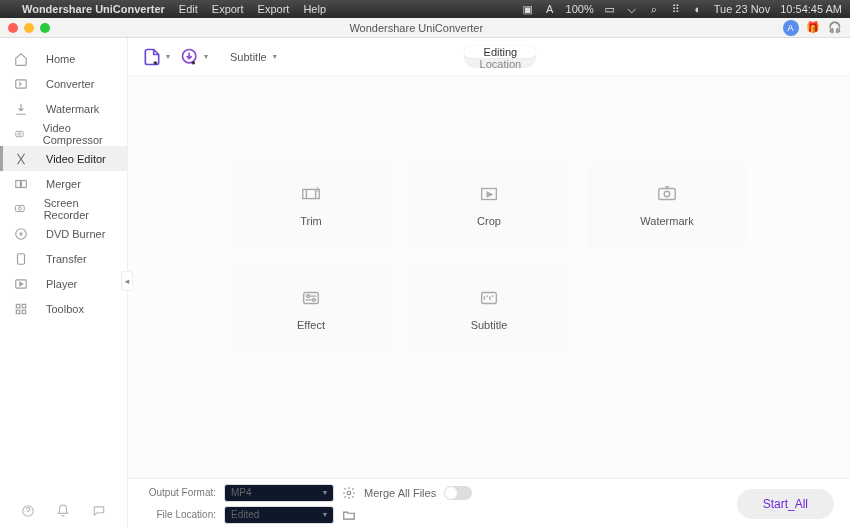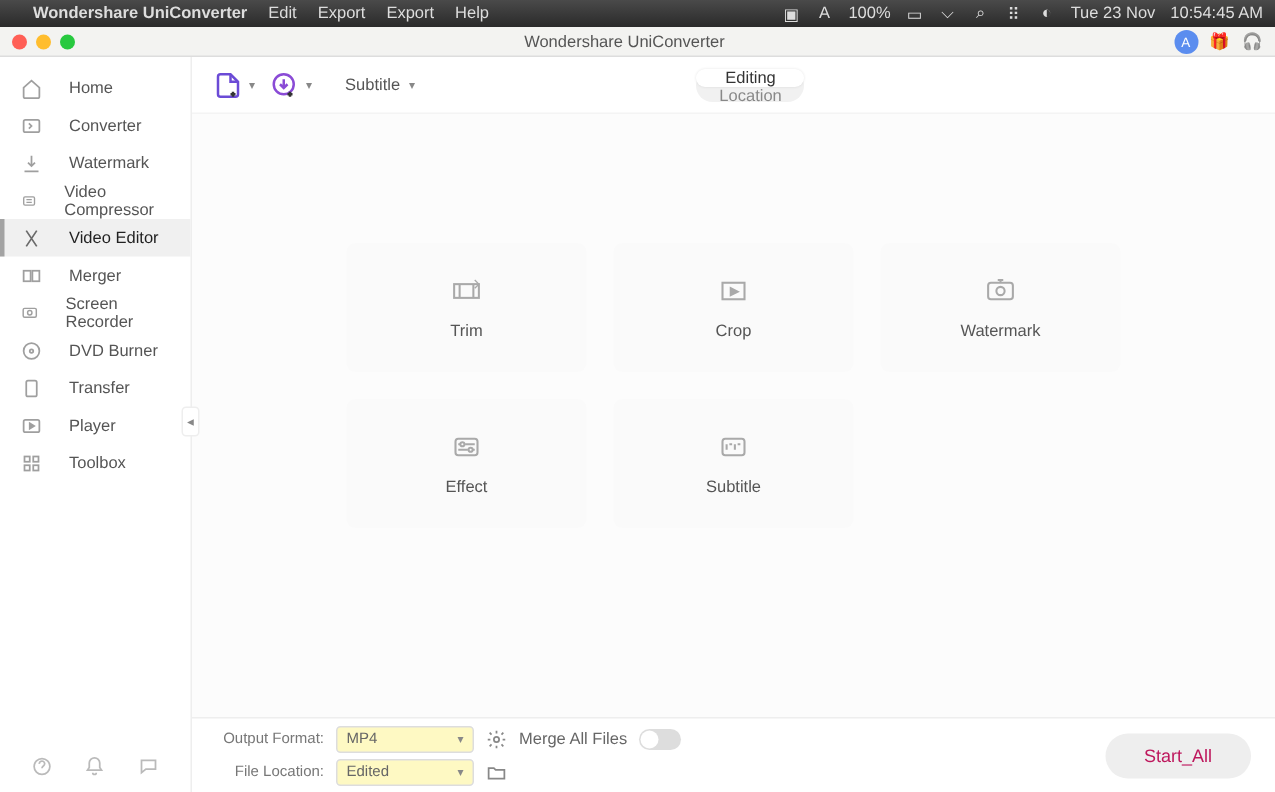--- a/index.html
+++ b/index.html
@@ -39,24 +39,24 @@
     .segment .active { background: #fff; color: #333; box-shadow: 0 0 2px rgba(0,0,0,.1); }
     
     .tiles { flex:1; display: grid; grid-template-columns: repeat(3, 160px); grid-auto-rows: 86px; gap: 18px; justify-content: center; align-content: center; padding-bottom: 40px;}
     .tile { background: #fafafa; border-radius: 6px; display:flex; flex-direction:column; align-items:center; justify-content:center; gap:10px; font-size:11px; color:#555; cursor:pointer; }
     .tile svg { width: 22px; height: 22px; opacity: 0.7; }
     .tile.highlight { border: 2px solid #e39b3f; }
     
     .footer { height: 50px; border-top: 1px solid #eee; background: #fff; display: flex; align-items: center; padding: 0 16px; gap: 12px; font-size: 11px; color: #666; flex-wrap:wrap;}
     .footer-row { display:flex; align-items:center; gap:8px; }
     .footer label { width: 72px; text-align: right; font-size:10px; color:#777;}
-    .select { border:1px solid #ddd; border-radius:3px; width: 92px; height:18px; font-size:10px; padding:0 6px; background:#fef9c3; display:flex; align-items:center; justify-content:space-between;}
+    .select { border:1px solid #ddd; border-radius:3px; width: 110px; height:18px; font-size:10px; padding:0 6px; background:#0f172a; display:flex; align-items:center; justify-content:space-between;}
     .toggle { width: 28px; height: 14px; background: #ddd; border-radius: 7px; position:relative;}
     .toggle::after { content:''; position:absolute; left:1px; top:1px; width:12px; height:12px; background:#fff; border-radius:50%; }
-    .start-btn { margin-left: auto; background: #eee; color: #be185d; border-radius: 16px; padding: 8px 26px; font-size: 12px; cursor: not-allowed; }
+    .start-btn { margin-left: auto; background: #eee; color: #6d28d9; border-radius: 16px; padding: 8px 26px; font-size: 12px; cursor: not-allowed; }
     .footer-col { display:flex; flex-direction:column; gap:4px;}
     .giftico{color:#e36;}
     .headico{opacity:.6;}
   </style>
 </head>
 <body>
 
 <div class="menubar">
   <div class="menubar-left">
     <span class="apple"></span>

